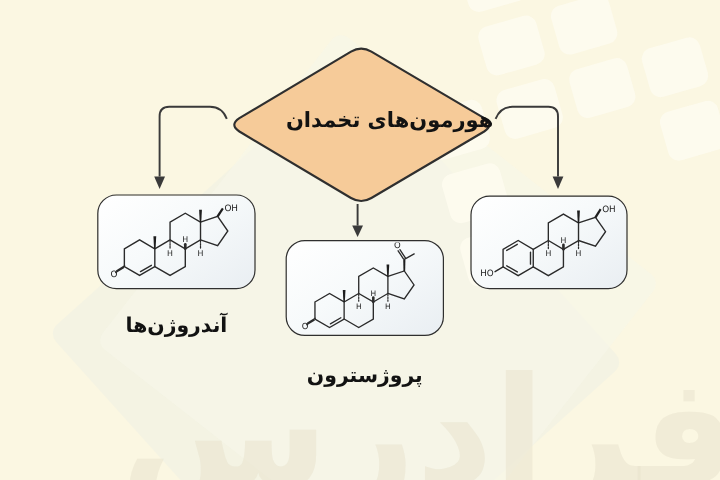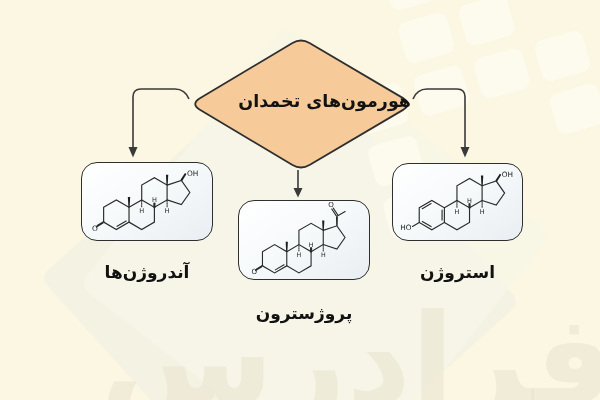--- a/index.html
+++ b/index.html
@@ -165,15 +165,14 @@
       <text class="hyd" x="58" y="31" text-anchor="middle">H</text>
       <line class="hash" x1="46" y1="29.6" x2="46" y2="35.4"></line>
       <text class="hyd" x="46" y="41.5" text-anchor="middle">H</text>
       <line class="hash" x1="70" y1="29.6" x2="70" y2="35.4"></line>
       <text class="hyd" x="70" y="41.5" text-anchor="middle">H</text>
     </svg>
   </div>
 
   <div class="node-label label-mid" dir="rtl">پروژسترون</div>
   <div class="node-label label-left" dir="rtl">آندروژن‌ها</div>
-  <div class="node-label label-right" dir="rtl">استروژن</div>
 
 </div>
 
 </body></html>

